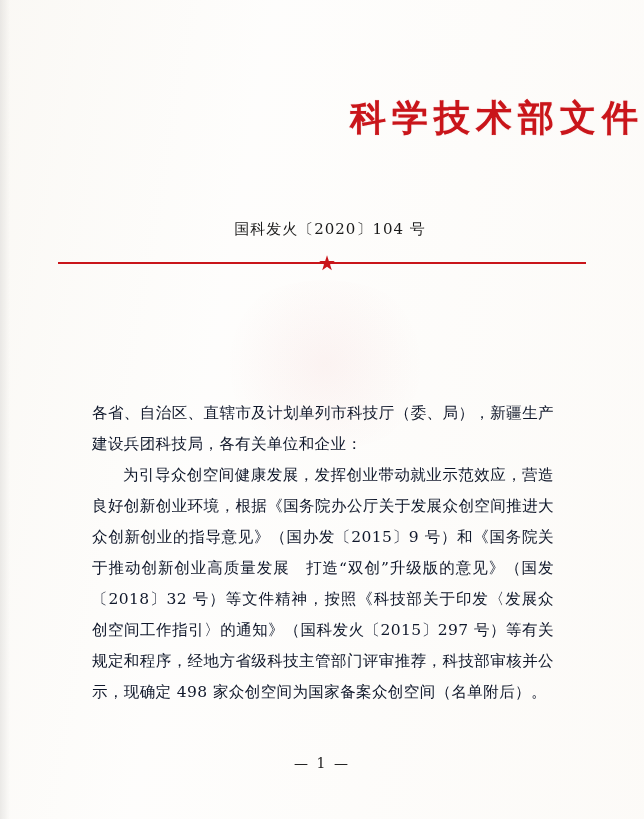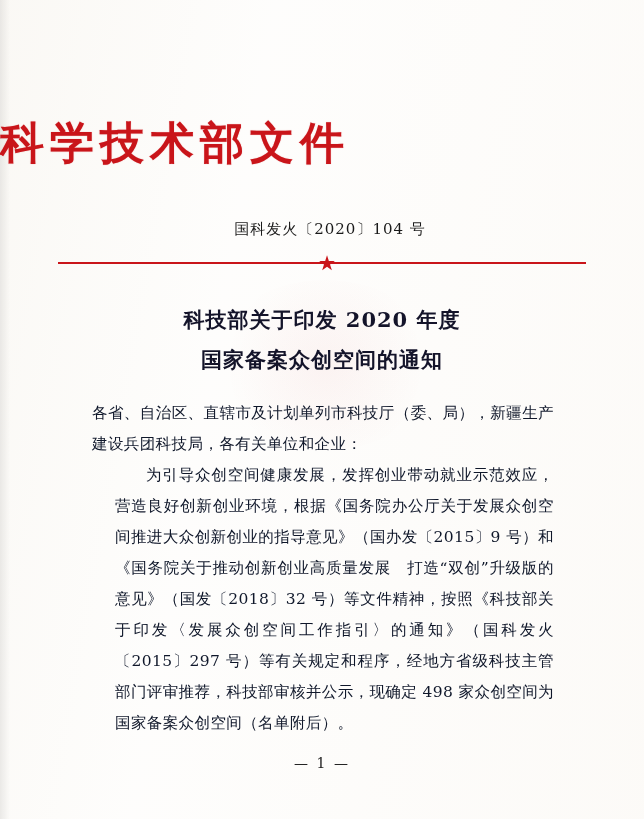--- a/index.html
+++ b/index.html
@@ -24,28 +24,28 @@
   .page::before {
     content: "";
     position: absolute;
     inset: 0;
     background:
       linear-gradient(100deg, rgba(250,248,244,0.9) 0%, rgba(255,255,255,0.4) 35%, rgba(252,250,247,0.85) 100%);
     pointer-events: none;
   }
   .masthead {
     position: absolute;
-    top: 114px;
+    top: 94px;
     left: 0;
     width: 100%;
-    text-align: left;
+    text-align: right;
     color: #c9151a;
     font-family: "DejaVu Serif", "Liberation Serif", serif;
     font-weight: bold;
-    font-size: 44px;
+    font-size: 36px;
     letter-spacing: 6px;
     text-shadow: 0 0 1px rgba(201,21,26,0.45);
   }
   .doc-number {
     position: absolute;
     top: 220px;
     left: 8px;
     width: 100%;
     text-align: center;
     font-size: 15px;
@@ -90,21 +90,20 @@
     line-height: 31px;
     color: #0f172a;
     text-align: justify;
     letter-spacing: 0.4px;
   }
   .body-text p {
     margin: 0;
   }
   .body-text p.indent {
     text-indent: 2em;
-    margin-left: 23px;
   }
   .page-number {
     position: absolute;
     bottom: 48px;
     left: 0;
     width: 100%;
     text-align: center;
     font-size: 14px;
     color: #1a1a1a;
     letter-spacing: 2px;
@@ -138,24 +137,20 @@
   <div class="edge-shadow"></div>
   <div class="watermark"></div>
 
   <div class="masthead">科学技术部文件</div>
 
   <div class="doc-number">国科发火〔2020〕104 号</div>
 
   <div class="red-rule"></div>
   <div class="red-star">★</div>
 
-  <div class="title">
-    <span class="line1">科技部关于印发 2020 年度</span>
-    <span class="line2">国家备案众创空间的通知</span>
-  </div>
 
   <div class="body-text">
     <p>各省、自治区、直辖市及计划单列市科技厅（委、局），新疆生产建设兵团科技局，各有关单位和企业：</p>
     <p class="indent">为引导众创空间健康发展，发挥创业带动就业示范效应，营造良好创新创业环境，根据《国务院办公厅关于发展众创空间推进大众创新创业的指导意见》（国办发〔2015〕9 号）和《国务院关于推动创新创业高质量发展　打造“双创”升级版的意见》（国发〔2018〕32 号）等文件精神，按照《科技部关于印发〈发展众创空间工作指引〉的通知》（国科发火〔2015〕297 号）等有关规定和程序，经地方省级科技主管部门评审推荐，科技部审核并公示，现确定 498 家众创空间为国家备案众创空间（名单附后）。</p>
   </div>
 
   <div class="page-number">— 1 —</div>
 </div>
 
 </body></html>

